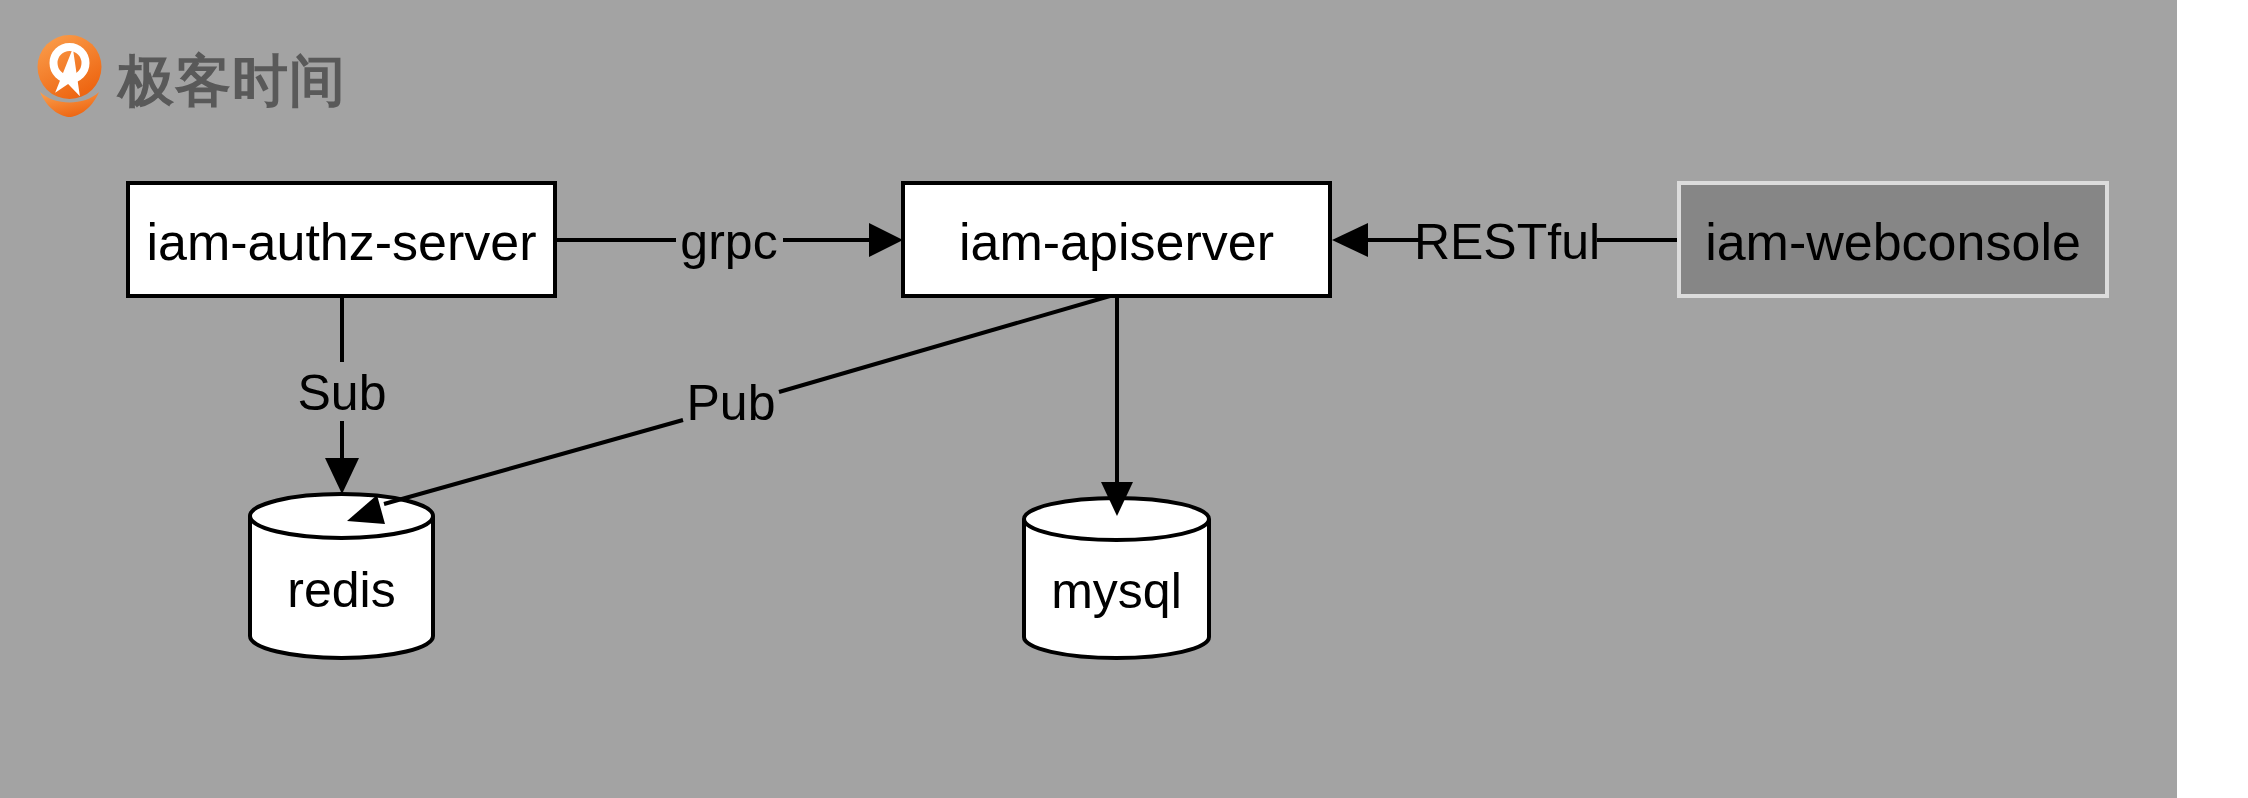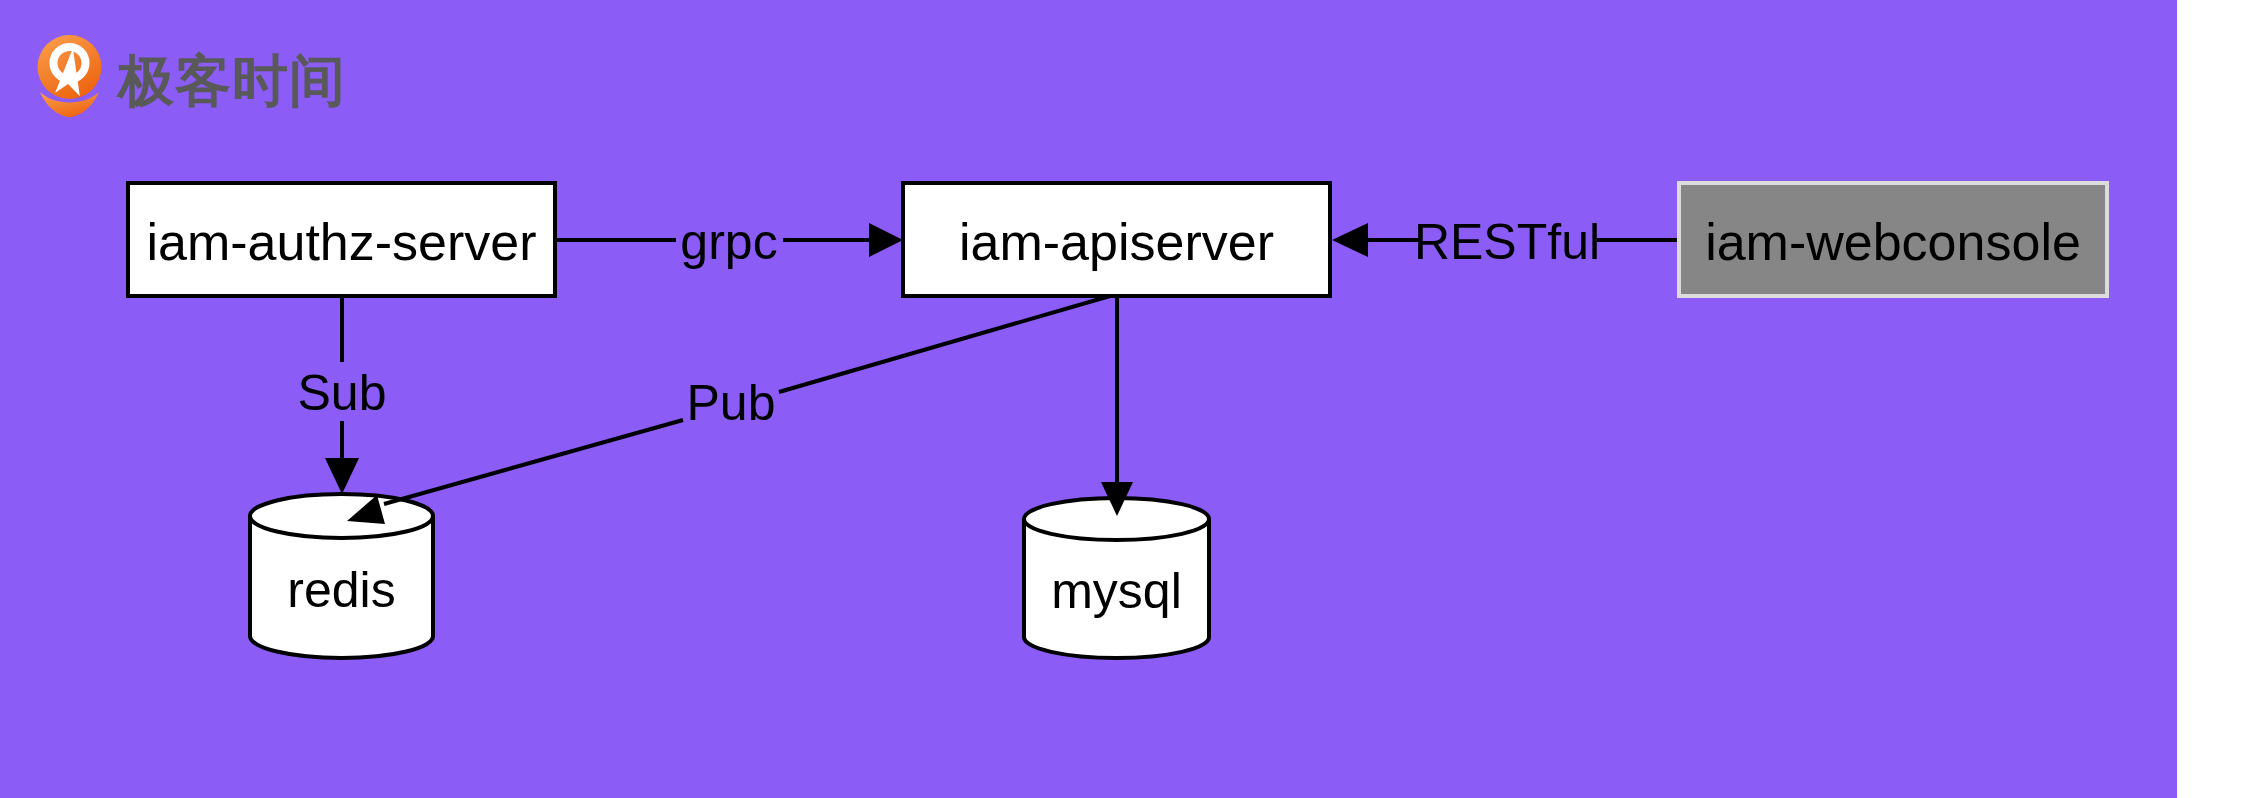--- a/index.html
+++ b/index.html
@@ -1,17 +1,17 @@
 <!DOCTYPE html>
 <html><head>
 <meta charset="utf-8">
 <style>
   html,body{margin:0;padding:0;background:#ffffff;}
   body{width:2248px;height:798px;overflow:hidden;}
-  .canvas{position:relative;width:2177px;height:798px;background:#8b5cf6;}
+  .canvas{position:relative;width:2177px;height:798px;background:#a3a3a3;}
   svg{display:block;}
   .dg-text{
     font-family:"Liberation Sans","DejaVu Sans",sans-serif;
     fill:#000000;
   }
   .node-label{font-size:52px;}
   .edge-label{font-size:50px;}
   .cyl-label{font-size:50px;}
   .logo-text{
     font-family:"Liberation Sans","DejaVu Sans",sans-serif;

